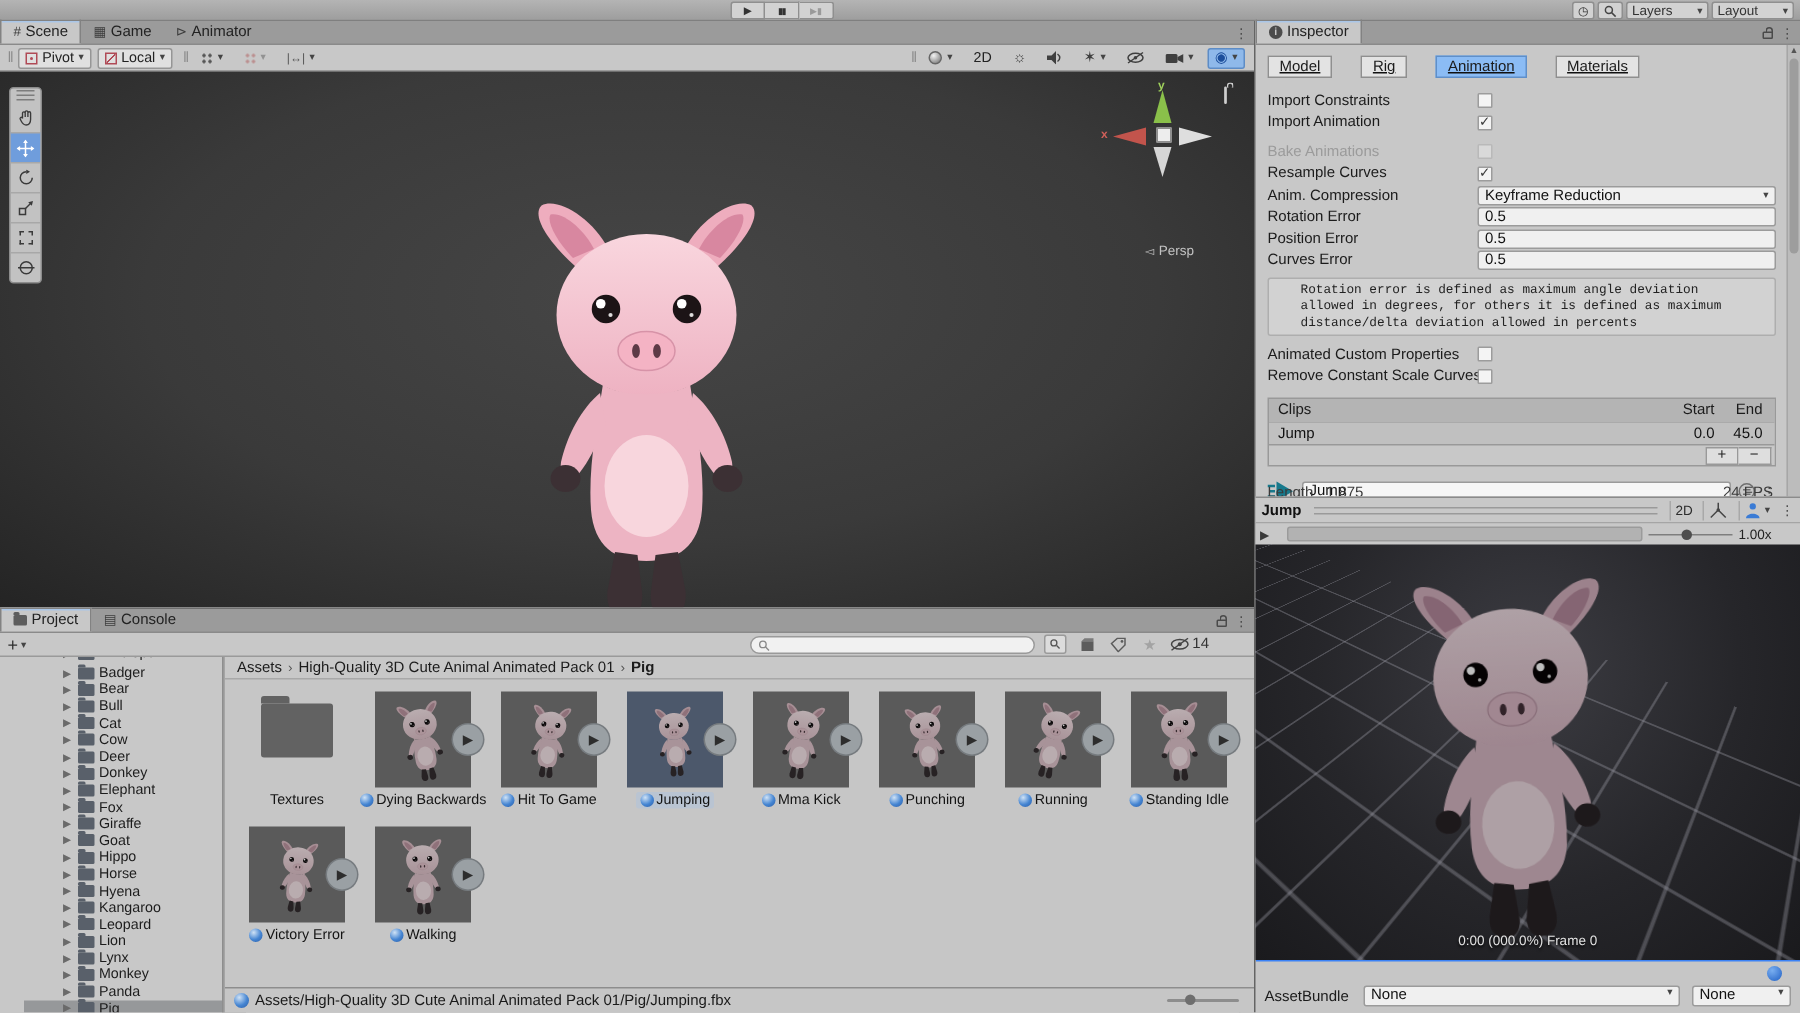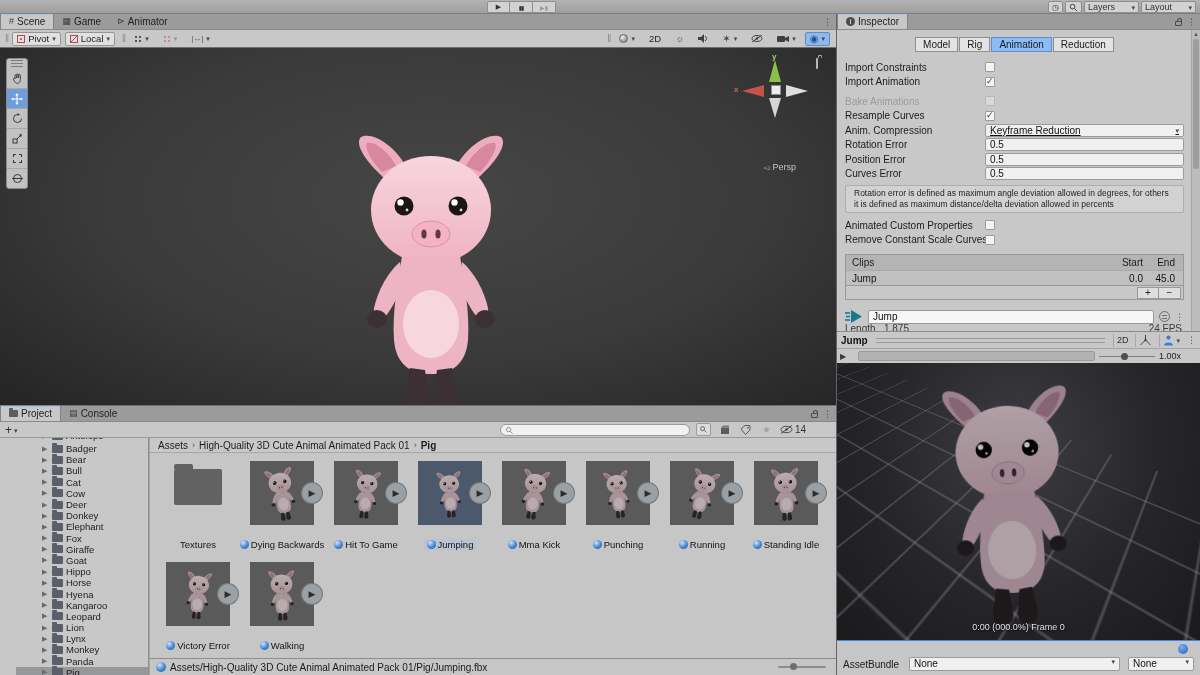--- a/index.html
+++ b/index.html
@@ -115,47 +115,47 @@
   .aitem:nth-child(6) .tpig{transform:rotate(-7deg) scale(.9);}
   .aitem:nth-child(7) .tpig{transform:rotate(14deg) scale(.94);}
   .aitem:nth-child(8) .tpig{transform:rotate(-3deg);}
   .aitem:nth-child(9) .tpig{transform:rotate(5deg) scale(.9);}
   .aitem:nth-child(10) .tpig{transform:rotate(-2deg) scale(.96);}
   .playbadge{position:absolute;right:-8px;top:22px;width:20px;height:20px;border-radius:50%;background:#9aa0a4;box-shadow:0 0 0 1px #767b7f;display:flex;align-items:center;justify-content:center;font-size:9px;color:#2d2d2d;}
   .foldico{display:none;width:48px;height:36px;background:#626262;border-radius:2px;position:relative;margin:0 auto 12px auto;}
   .foldico::before{content:"";position:absolute;left:0;top:-5px;width:19px;height:5px;background:#626262;border-radius:2px 2px 0 0;}
   .type-folder .thumb{background:transparent;align-items:center;}
   .type-folder .foldico{display:block;}
-  .albl{margin-top:14px;max-width:92px;display:flex;align-items:center;gap:2px;font-size:9.5px;color:#141414;padding:0 3px;border-radius:2px;white-space:nowrap;}
+  .albl{margin-top:3px;max-width:92px;display:flex;align-items:center;gap:2px;font-size:9.5px;color:#141414;padding:0 3px;border-radius:2px;white-space:nowrap;}
   .aitem.selected .albl{background:#b9c4d2;}
   .ball{width:9px;height:9px;border-radius:50%;background:radial-gradient(circle at 35% 30%,#cfe2f5,#4585d2 55%,#2a5ca6);flex:none;}
   .statusbar{position:absolute;left:150px;right:0;bottom:0;height:17px;background:#c6c6c6;border-top:1px solid #8d8d8d;display:flex;align-items:center;gap:4px;padding:0 6px;font-size:10px;color:#1a1a1a;}
   .szoom{position:absolute;right:10px;top:7px;width:48px;height:2px;background:#8d8d8d;border-radius:1px;}
   .szoom i{position:absolute;left:12px;top:-3px;width:7px;height:7px;border-radius:50%;background:#6e6e6e;}
 
   
   .inspector{position:absolute;left:836px;top:14px;width:364px;height:661px;background:#c8c8c8;border-left:1px solid #646464;}
   .insp-ic{width:9px;height:9px;border-radius:50%;background:#4c4c4c;color:#c8c8c8;font-size:7px;font-weight:bold;display:flex;align-items:center;justify-content:center;}
   .insp-body{position:absolute;left:0;top:16px;width:100%;height:301px;overflow:hidden;padding:5px 16px 0 8px;}
-  .mode-tabs{display:flex;justify-content:center;gap:1px;margin:2px 0 8px 0;}
+  .mode-tabs{display:flex;gap:19px;margin:2px 0 8px 0;text-decoration:underline;}
   .mbtn{height:15px;padding:0 7px;background:#e3e3e3;border:1px solid #8f8f8f;display:flex;align-items:center;font-size:10px;color:#1b1b1b;}
   .mbtn.active{background:#8bbcf5;border-color:#5f8fc9;}
   .frow{display:flex;align-items:center;height:14.5px;}
   .frow.gap{margin-top:5px;}
   .flabel{width:140px;font-size:10px;color:#1b1b1b;white-space:nowrap;}
   .frow.disabled .flabel{color:#9b9b9b;}
   .fctl{flex:1;display:flex;align-items:center;}
   .cb{width:10px;height:10px;background:#f4f4f4;border:1px solid #9c9c9c;border-radius:1px;display:none;position:relative;}
   .frow.disabled .cb{background:#d9d9d9;border-color:#b9b9b9;}
   .frow.checked .cb::after{content:"✓";position:absolute;left:0px;top:-2px;font-size:9px;color:#3c3c3c;}
   .type-checkbox .cb{display:block;}
   .dd,.ti{display:none;flex:1;height:13px;background:#f0f0f0;border:1px solid #9b9b9b;border-radius:2px;align-items:center;padding:0 4px;font-size:10px;color:#111;}
-  .type-dropdown .dd{display:flex;justify-content:space-between;text-decoration:underline;}
+  .type-dropdown .dd{display:flex;justify-content:space-between;}
   .type-text .ti{display:flex;}
-  .helpbox{margin:4px 0 5px 0;background:#d2d2d2;border:1px solid #aeaeae;border-radius:2px;padding:2px 8px;font-size:8.5px;line-height:1.3;color:#222;}
+  .helpbox{margin:4px 0 5px 0;background:#d2d2d2;border:1px solid #aeaeae;border-radius:2px;padding:2px 21px;font-size:8.5px;line-height:1.3;color:#222;font-family:Liberation Mono, monospace;}
   .clips{margin-top:7px;border:1px solid #999;}
   .clips-head{height:15px;background:#b4b4b4;display:flex;align-items:center;font-size:10px;color:#1b1b1b;}
   .clips-head .c1{flex:1;padding-left:6px;}
   .c2{width:40px;text-align:right;}
   .c3{width:40px;text-align:right;padding-right:8px;}
   .crow{height:15px;background:#c0c0c0;border-top:1px solid #aaa;display:flex;align-items:center;font-size:10px;}
   .crow .c1{flex:1;padding-left:6px;}
   .clips-foot{height:14px;background:#c8c8c8;border-top:1px solid #999;display:flex;justify-content:flex-end;align-items:center;padding-right:2px;}
   .pm{width:22px;height:12px;background:#dedede;border:1px solid #999;font-size:10px;line-height:10px;text-align:center;color:#222;}
   .pm+.pm{border-left:none;}
@@ -765,21 +765,21 @@
           <div class="mbtn">
     <span>Model</span>
   </div>
           <div class="mbtn">
     <span>Rig</span>
   </div>
           <div class="mbtn active">
     <span>Animation</span>
   </div>
           <div class="mbtn">
-    <span>Reduction</span>
+    <span>Materials</span>
   </div>
         </div>
       <div>
           <div class="frow type-checkbox">
     <span class="flabel">Import Constraints</span>
     <span class="fctl">
       <span class="cb"></span>
 
     </span>
   </div>

